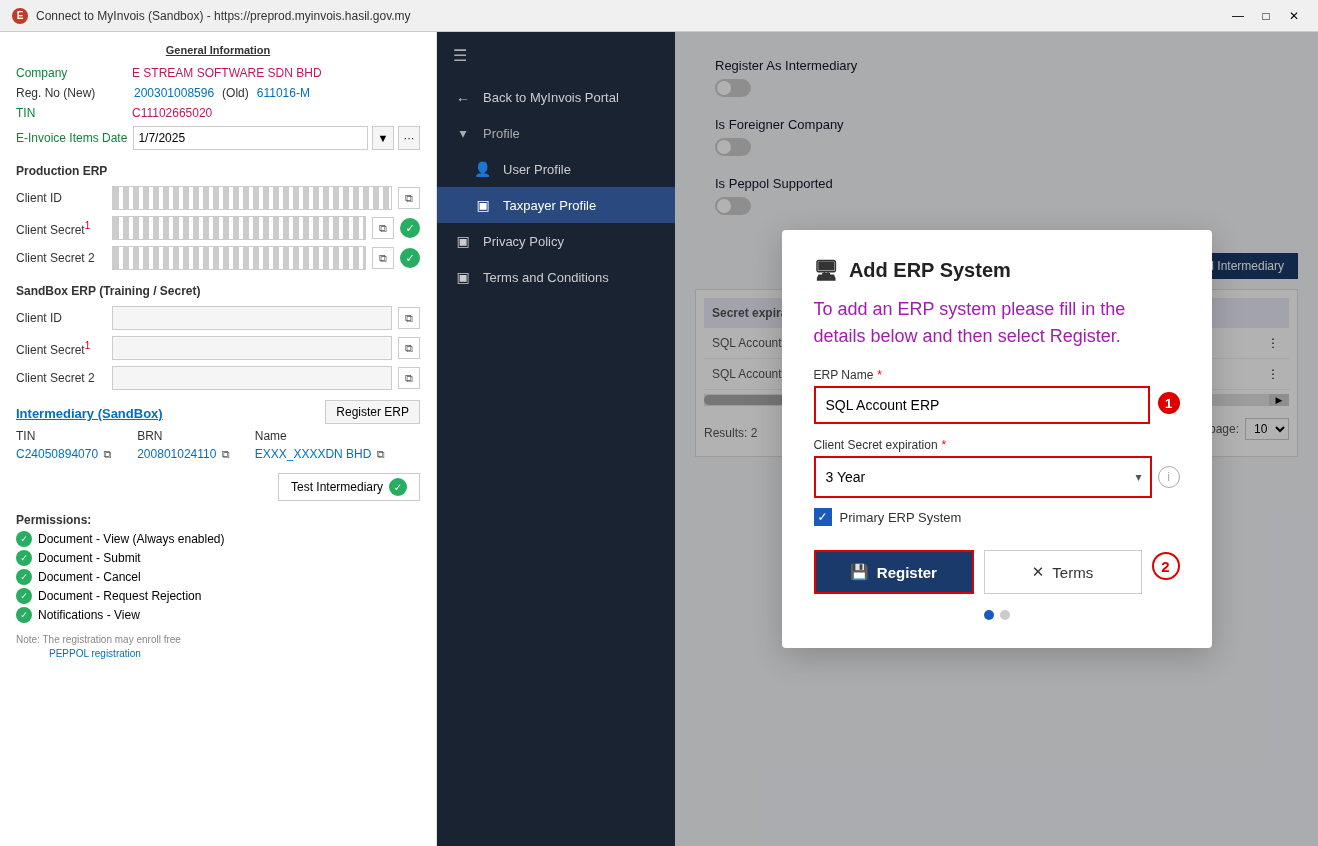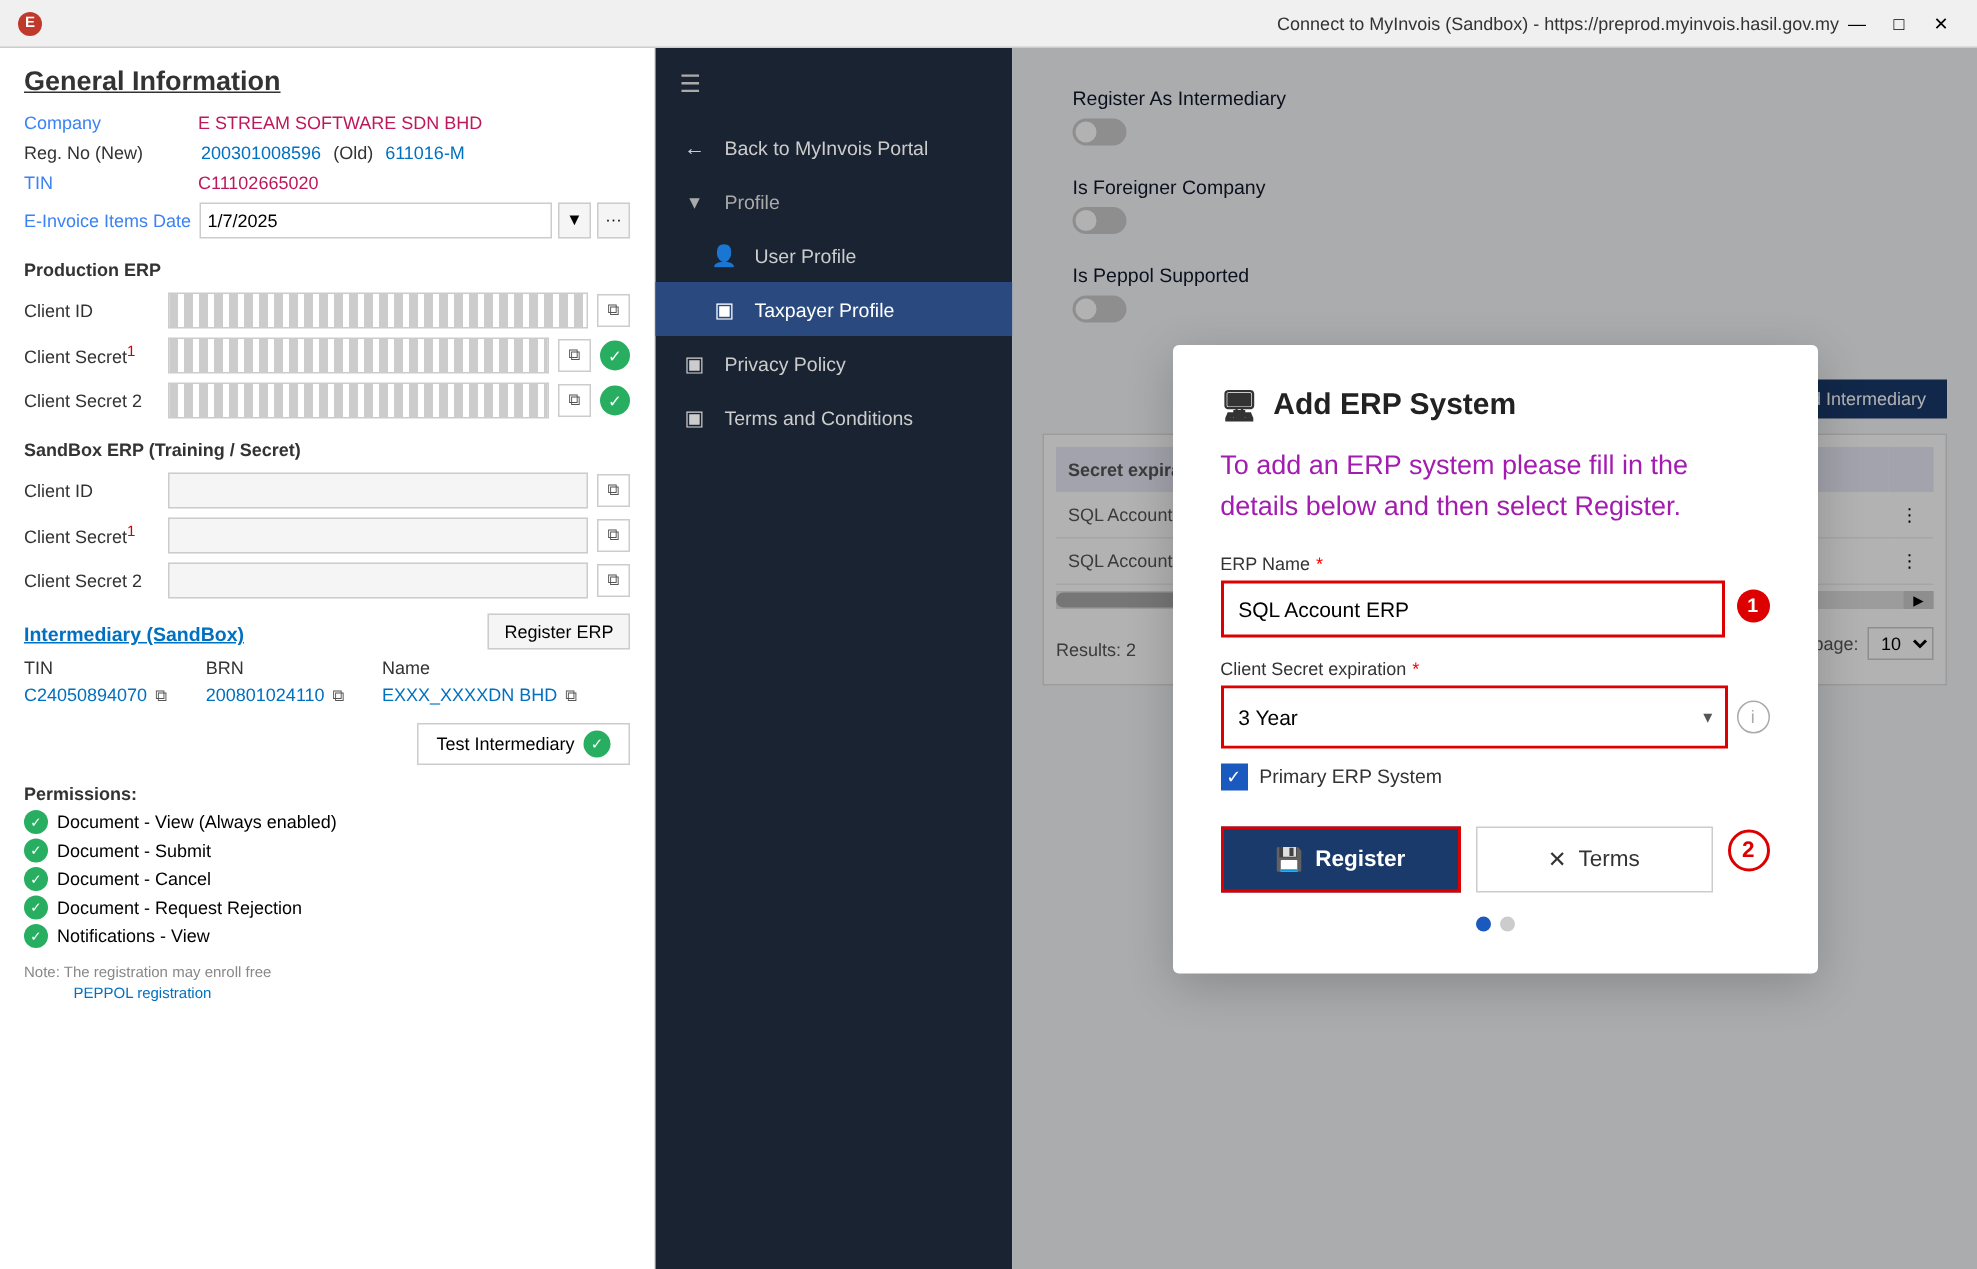--- a/index.html
+++ b/index.html
@@ -17,21 +17,21 @@
       color: #333;
     }
     .titlebar .app-icon {
       width: 16px; height: 16px;
       background: #c0392b;
       border-radius: 50%;
       margin-right: 8px;
       display: flex; align-items: center; justify-content: center;
       color: white; font-size: 10px; font-weight: bold;
     }
-    .titlebar .title { flex: 1; text-align: right; }
+    .titlebar .title { flex: 1; }
     .titlebar .window-controls { display: flex; gap: 4px; }
     .titlebar .win-btn {
       width: 24px; height: 20px;
       background: none;
       border: none;
       cursor: pointer;
       font-size: 12px;
       display: flex; align-items: center; justify-content: center;
     }
 
@@ -48,30 +48,31 @@
       border-right: 1px solid #e0e0e0;
       overflow-y: auto;
       padding: 12px 16px;
       font-size: 13px;
     }
     .section-title {
       font-weight: bold;
       text-decoration: underline;
       color: #333;
       margin-bottom: 10px;
-      font-size: 18px;
+      font-size: 11px;
+      text-align: center;
     }
     .field-row {
       display: flex;
       align-items: center;
       margin-bottom: 6px;
       gap: 6px;
     }
     .field-label {
-      color: #3b82f6;
+      color: #15803d;
       min-width: 110px;
       font-size: 12px;
     }
     .field-value {
       color: #be185d;
       font-size: 12px;
     }
     .reg-row {
       display: flex; align-items: center; gap: 8px; margin-bottom: 6px;
     }

